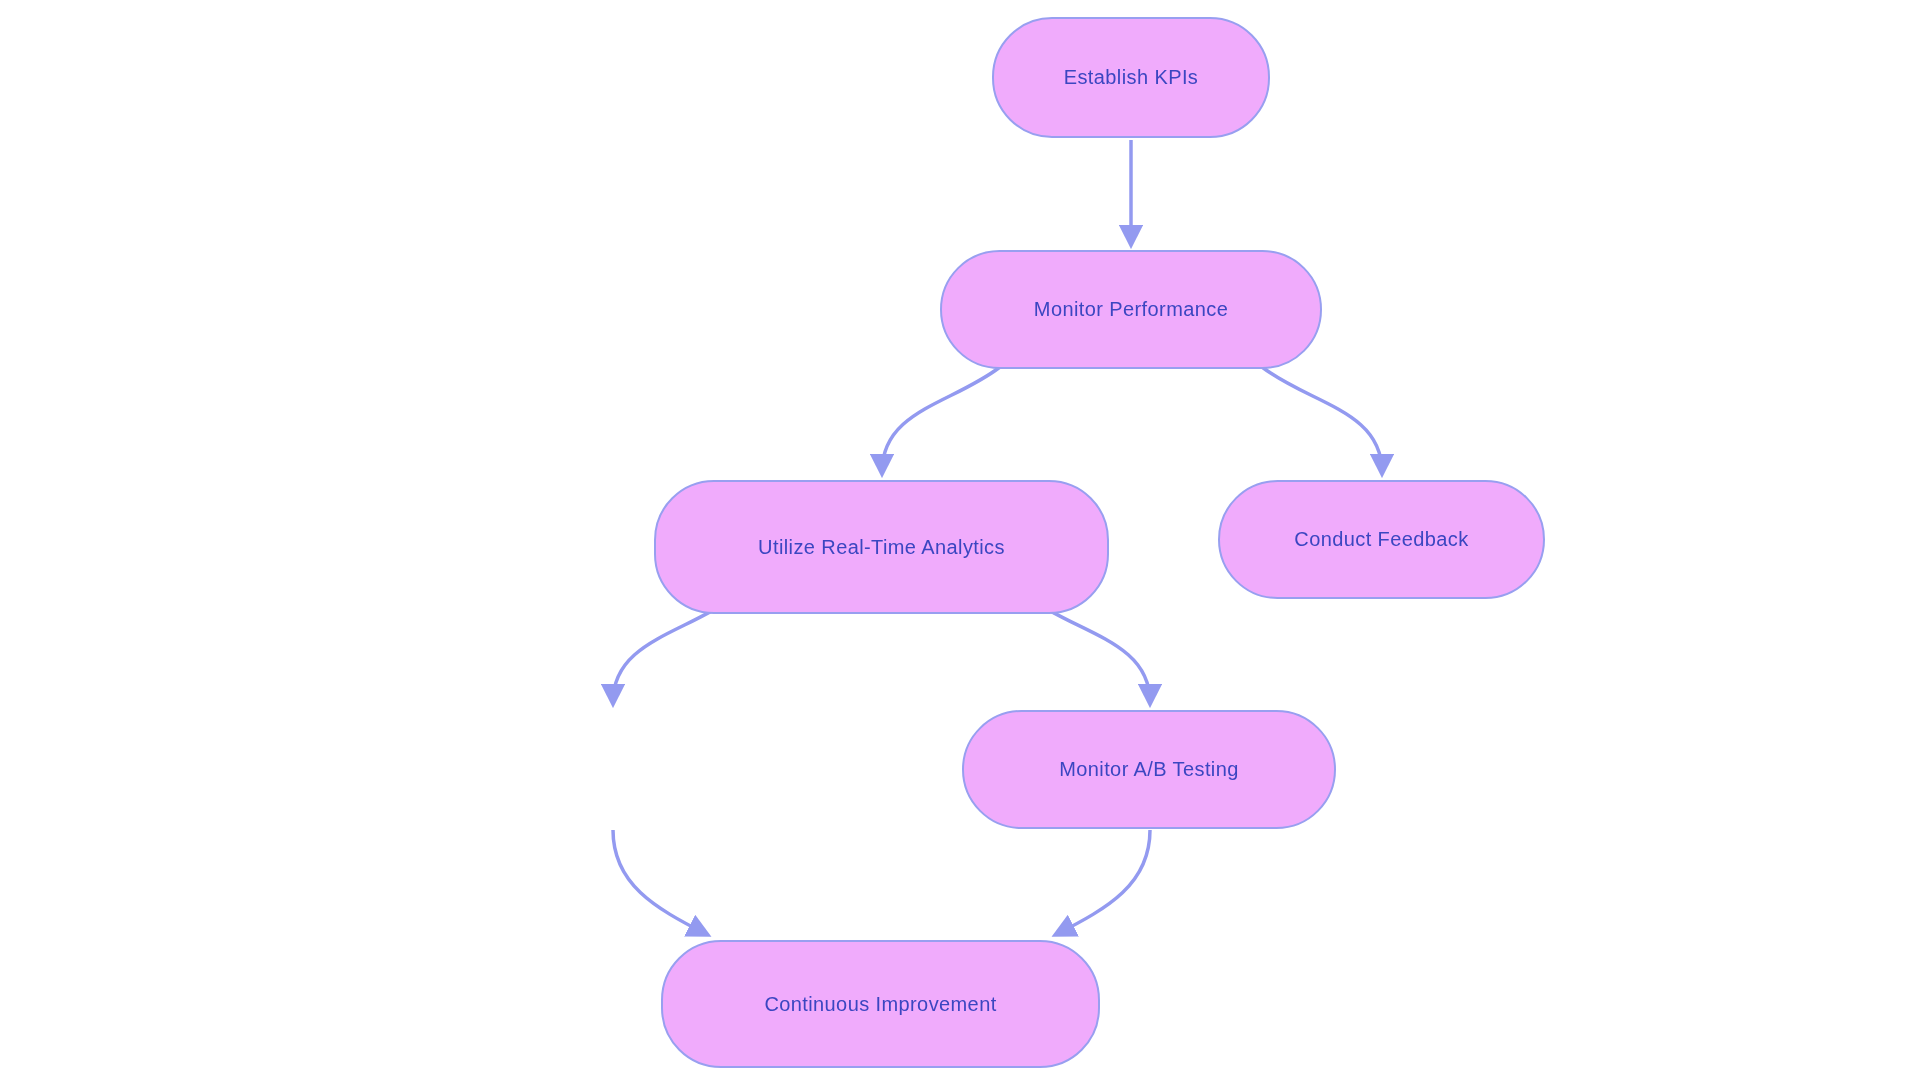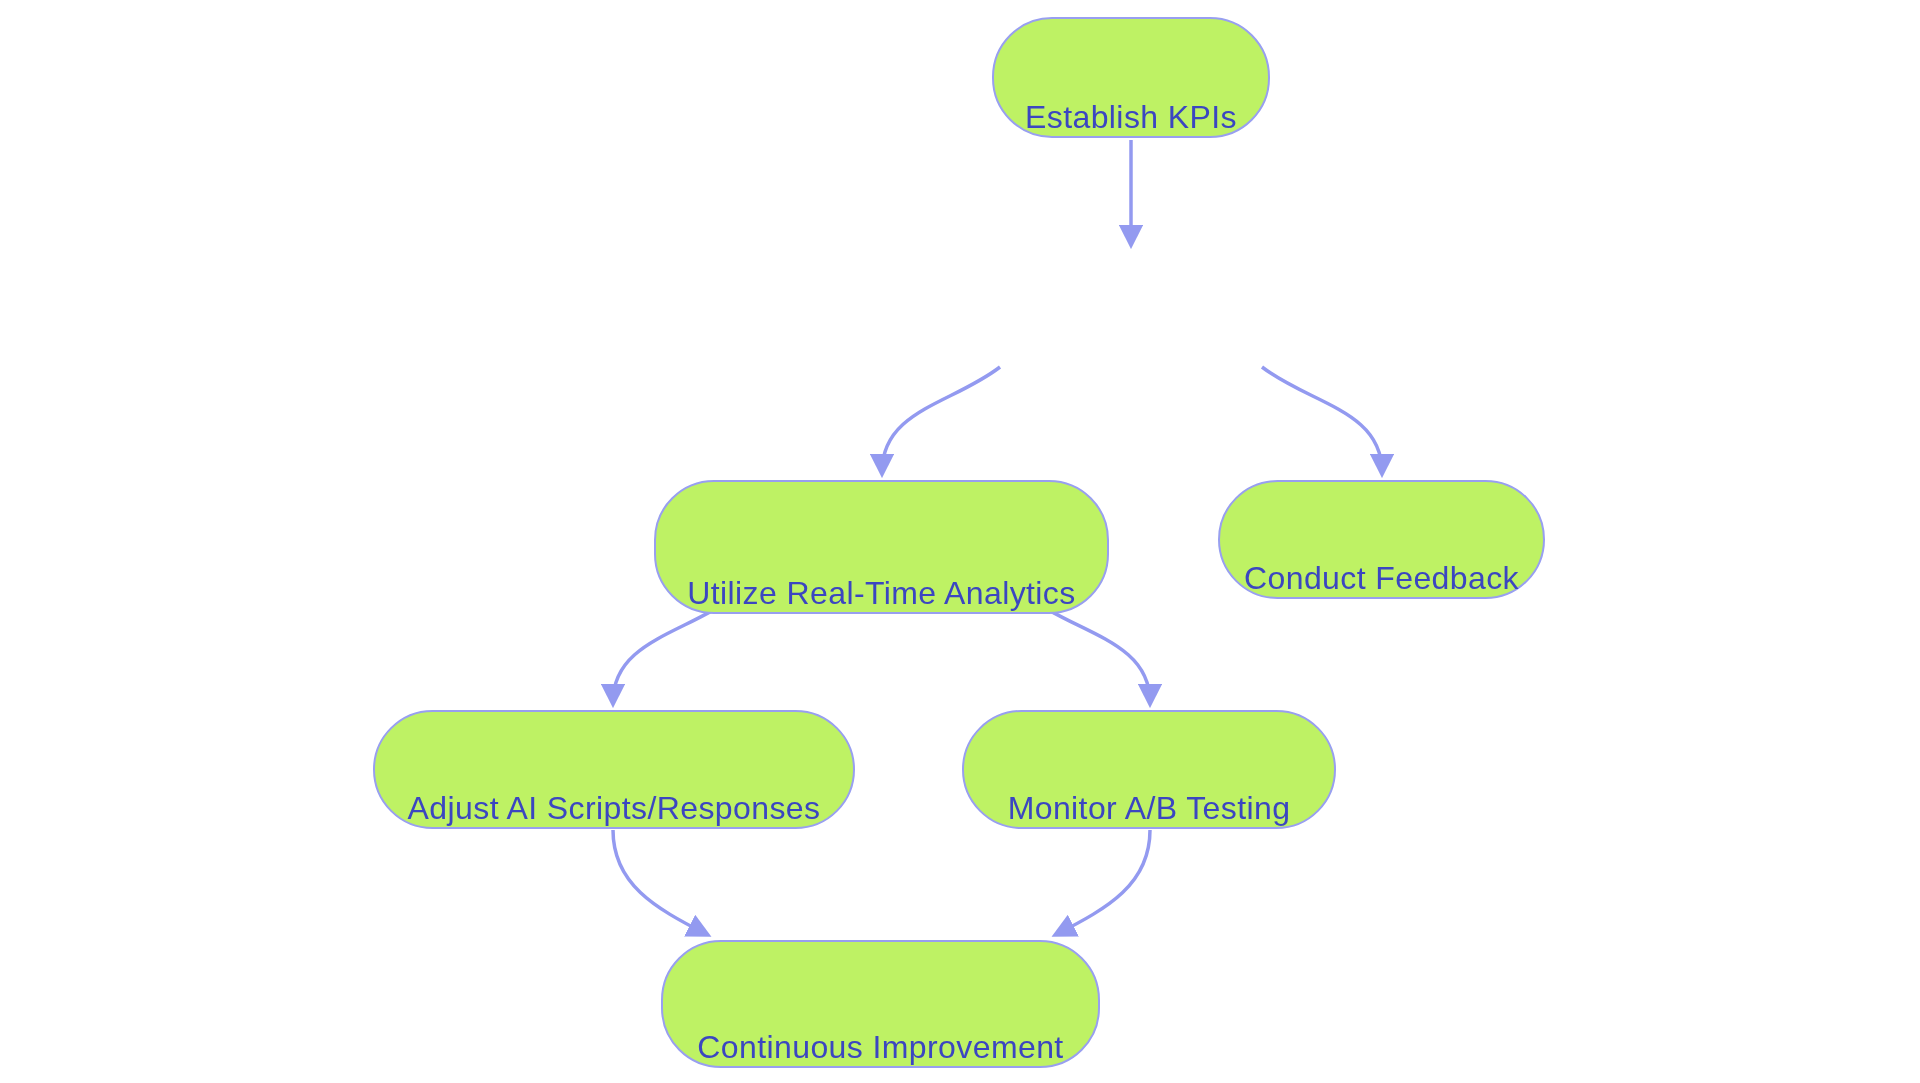--- a/index.html
+++ b/index.html
@@ -18,29 +18,29 @@
     pointer-events: none;
   }
   .edge {
     fill: none;
     stroke: #939af0;
     stroke-width: 3.5px;
   }
   .node {
     position: absolute;
     box-sizing: border-box;
-    background: #bef264;
+    background: #f0abfc;
     border: 2px solid #989ff0;
     border-radius: 60px;
     display: flex;
-    align-items: flex-end;
+    align-items: center;
     justify-content: center;
     text-align: center;
     color: #3b46c1;
-    font-size: 32px;
+    font-size: 20px;
     letter-spacing: 0.4px;
     white-space: nowrap;
   }
   .n-establish   { left: 992px;  top: 17px;  width: 278px; height: 121px; }
   .n-monitor     { left: 940px;  top: 250px; width: 382px; height: 119px; }
   .n-analytics   { left: 654px;  top: 480px; width: 455px; height: 134px; }
   .n-feedback    { left: 1218px; top: 480px; width: 327px; height: 119px; }
   .n-adjust      { left: 373px;  top: 710px; width: 482px; height: 119px; }
   .n-abtest      { left: 962px;  top: 710px; width: 374px; height: 119px; }
   .n-improvement { left: 661px;  top: 940px; width: 439px; height: 128px; }
@@ -62,32 +62,32 @@
     <path class="edge" marker-end="url(#arrowhead)" d="M 733 598 C 682 634, 613 642, 613 702"></path>
     <path class="edge" marker-end="url(#arrowhead)" d="M 1029 598 C 1080 634, 1150 642, 1150 702"></path>
     <path class="edge" marker-end="url(#arrowhead)" d="M 613 830 C 613 884, 655 908, 706 934"></path>
     <path class="edge" marker-end="url(#arrowhead)" d="M 1150 830 C 1150 884, 1108 908, 1057 934"></path>
   </svg>
 
   <div class="node n-establish">
     <span>Establish KPIs</span>
   </div>
 
+  <div class="node n-monitor">
+    <span>Monitor Performance</span>
+  </div>
 
   <div class="node n-analytics">
     <span>Utilize Real-Time Analytics</span>
   </div>
 
   <div class="node n-feedback">
     <span>Conduct Feedback</span>
   </div>
 
-  <div class="node n-adjust">
-    <span>Adjust AI Scripts/Responses</span>
-  </div>
 
   <div class="node n-abtest">
     <span>Monitor A/B Testing</span>
   </div>
 
   <div class="node n-improvement">
     <span>Continuous Improvement</span>
   </div>
 
 </div>

